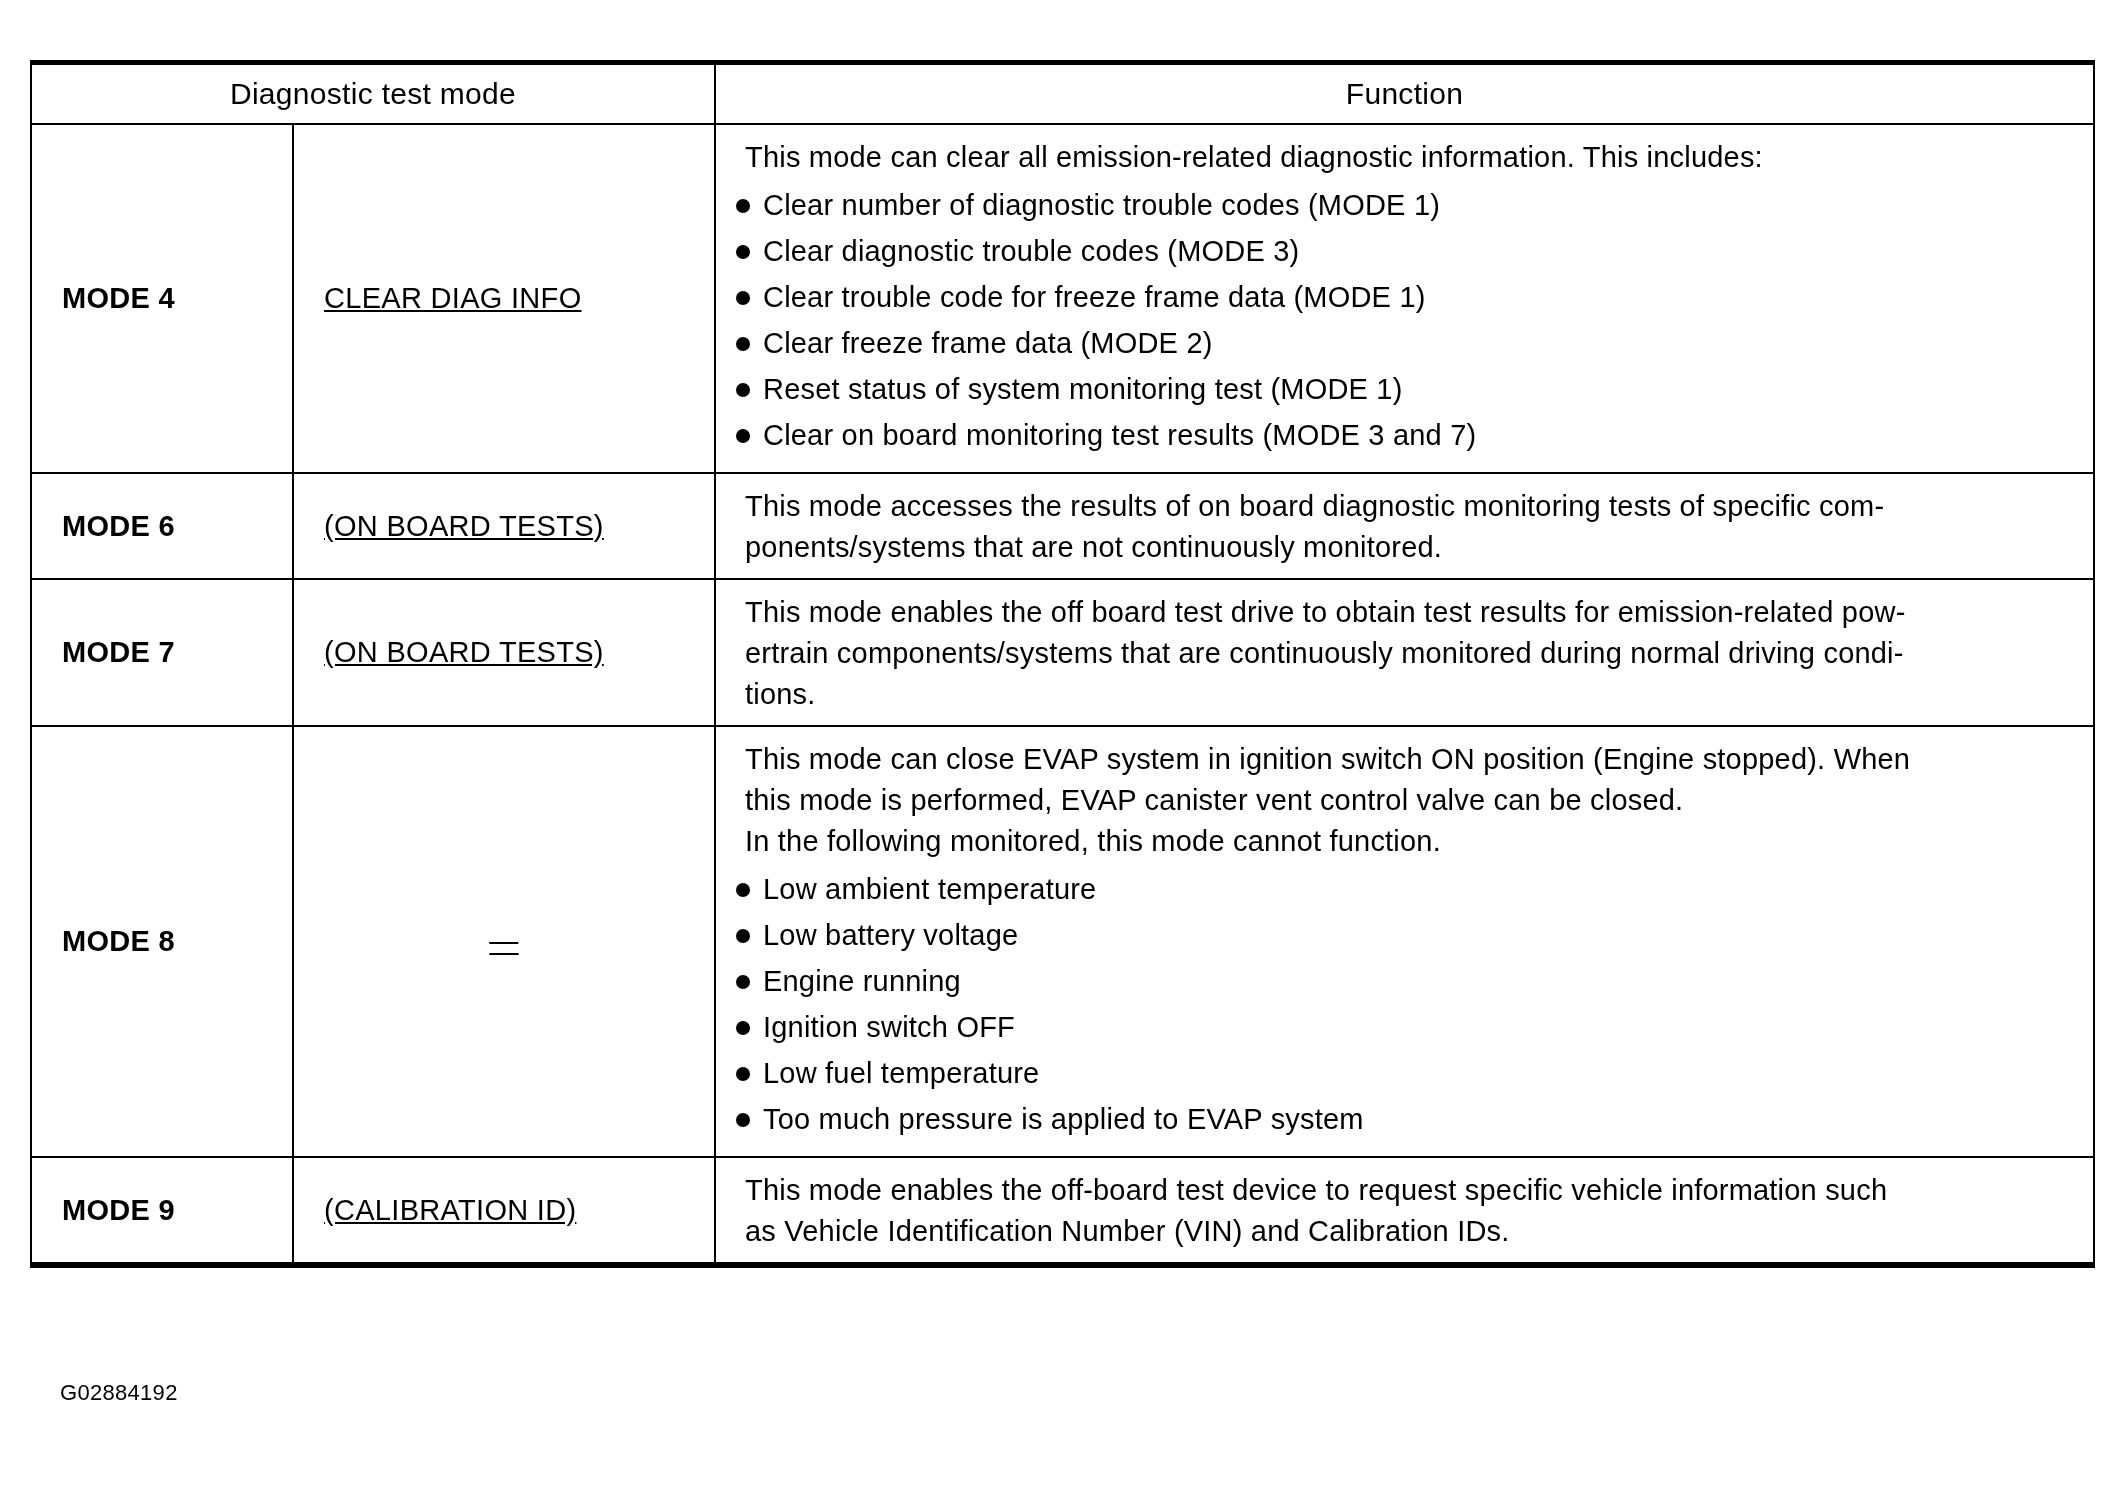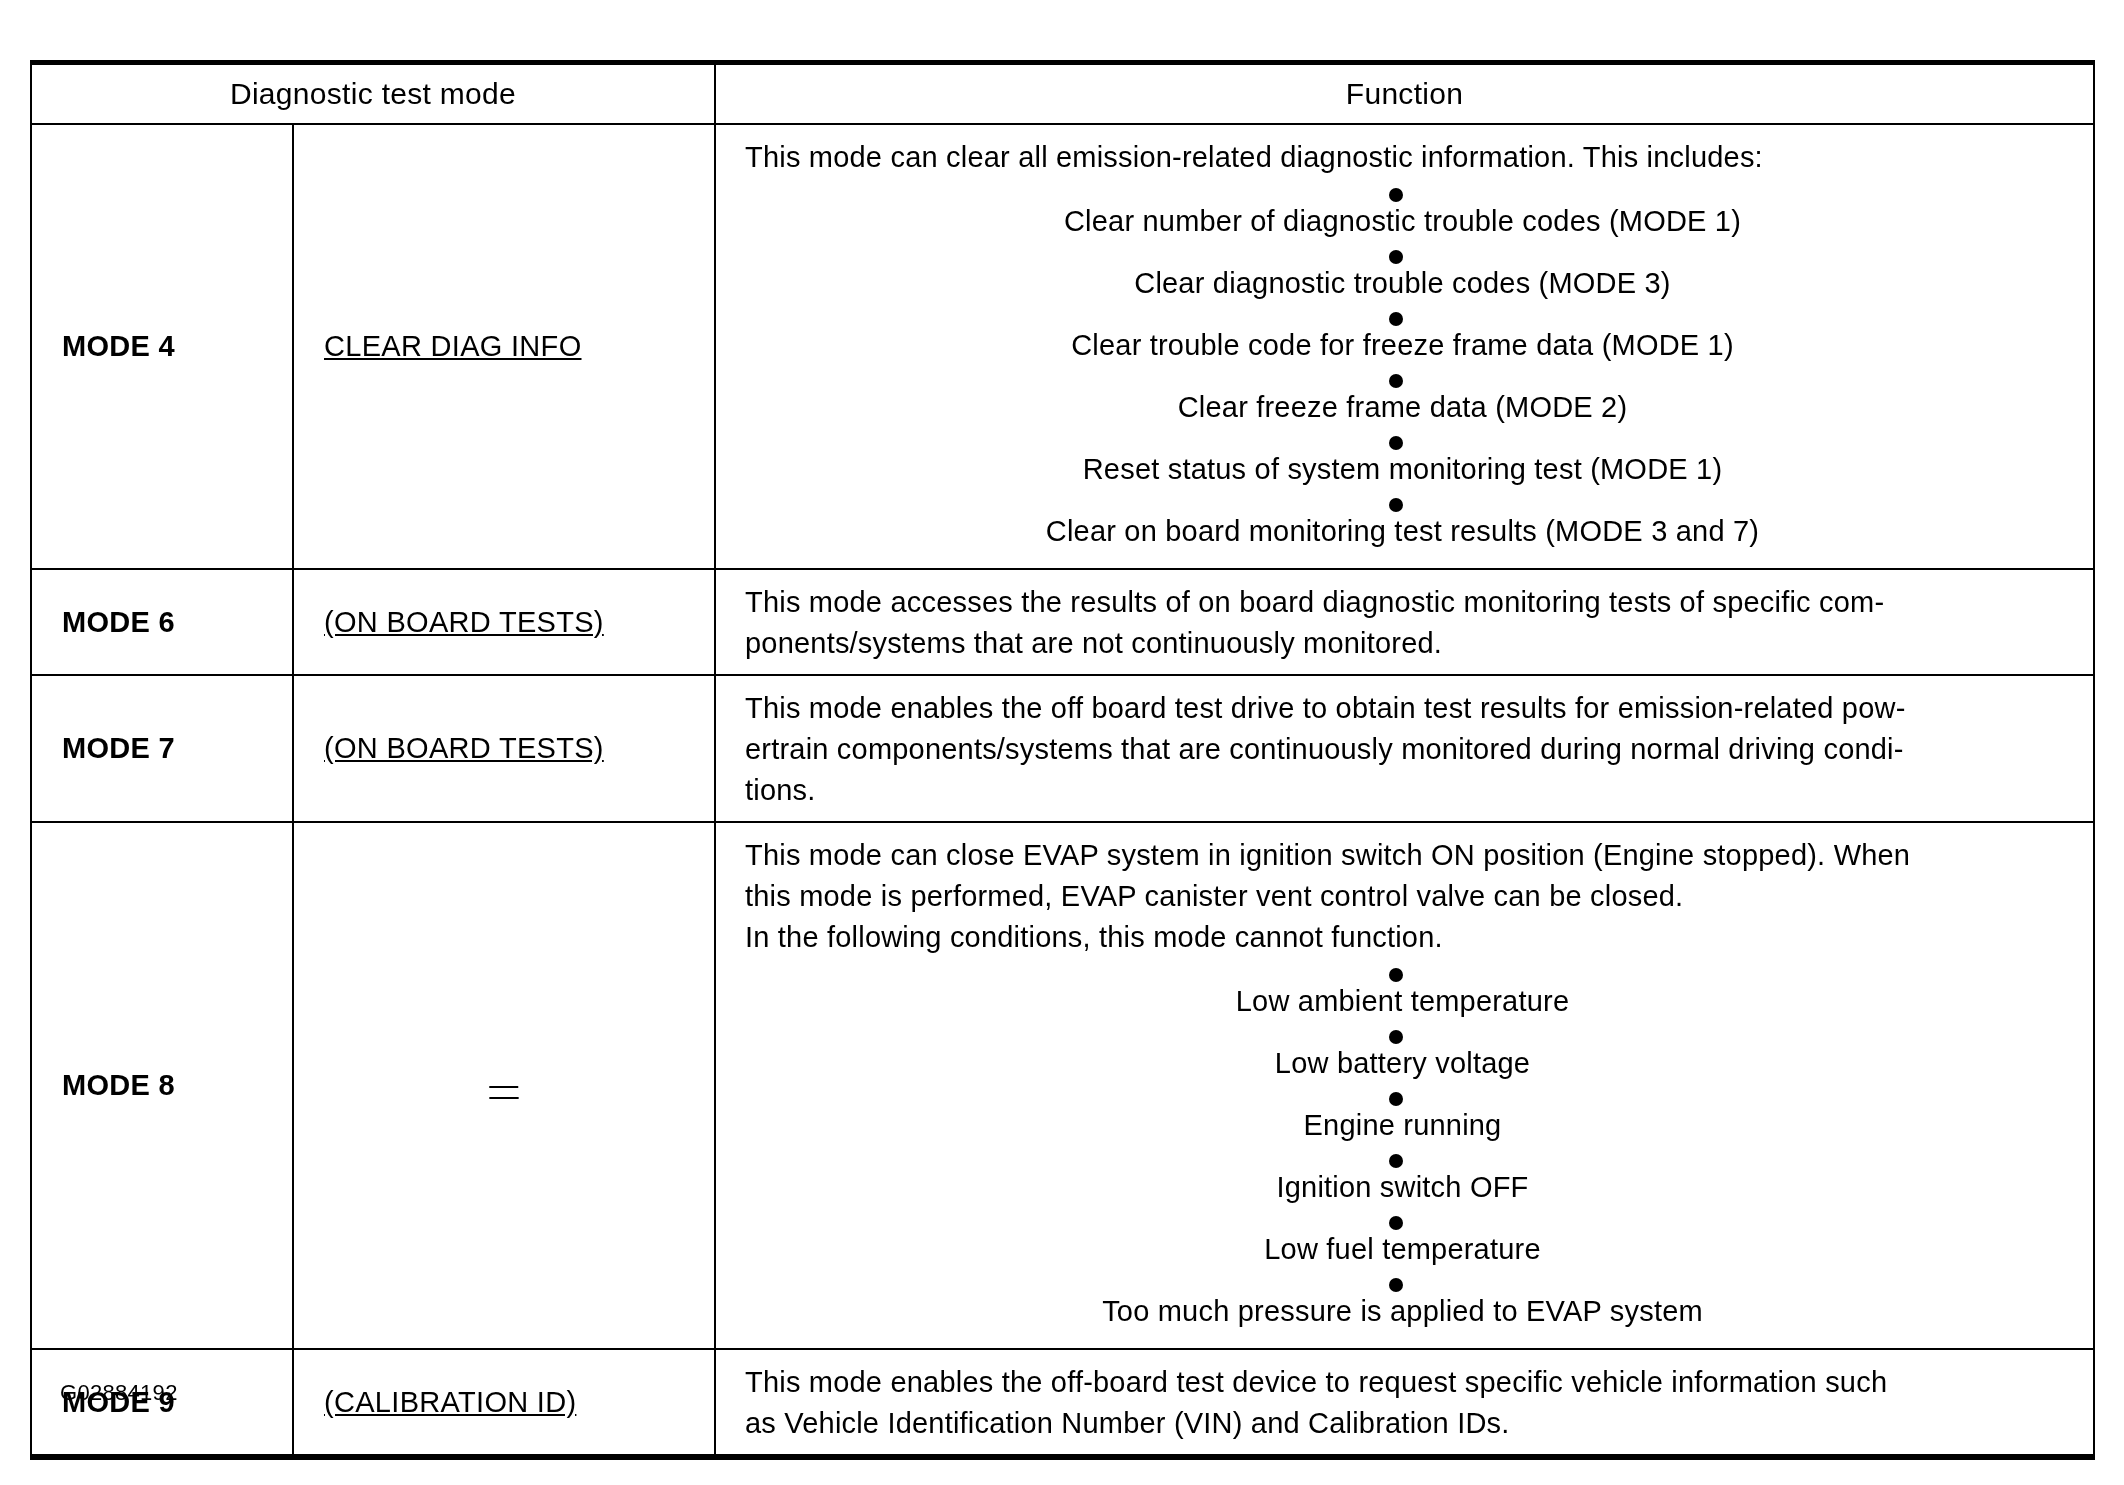--- a/index.html
+++ b/index.html
@@ -79,21 +79,20 @@
     white-space: nowrap;
     letter-spacing: 0.2px;
     margin-left: 9px;
   }
   .bullet {
     display: flex;
     align-items: center;
     margin: 8px 0;
     line-height: 38px;
     white-space: nowrap;
-    flex-direction: column;
   }
   .dot {
     width: 14px;
     height: 14px;
     background: #000;
     border-radius: 50%;
     flex: 0 0 auto;
     margin-right: 13px;
     margin-top: 2px;
   }
@@ -170,21 +169,21 @@
         <div class="pline">tions.</div>
       </div>
     </div>
 
     <div class="brow">
       <div class="cell mode">MODE 8</div>
       <div class="cell label centered">—</div>
       <div class="cell func">
         <div class="pline">This mode can close EVAP system in ignition switch ON position (Engine stopped). When</div>
         <div class="pline">this mode is performed, EVAP canister vent control valve can be closed.</div>
-        <div class="pline">In the following conditions, this mode cannot function.</div>
+        <div class="pline">In the following monitored, this mode cannot function.</div>
         <div class="bullet">
           <span class="dot"></span>
           <span class="btext">Low ambient temperature</span>
         </div>
         <div class="bullet">
           <span class="dot"></span>
           <span class="btext">Low battery voltage</span>
         </div>
         <div class="bullet">
           <span class="dot"></span>

